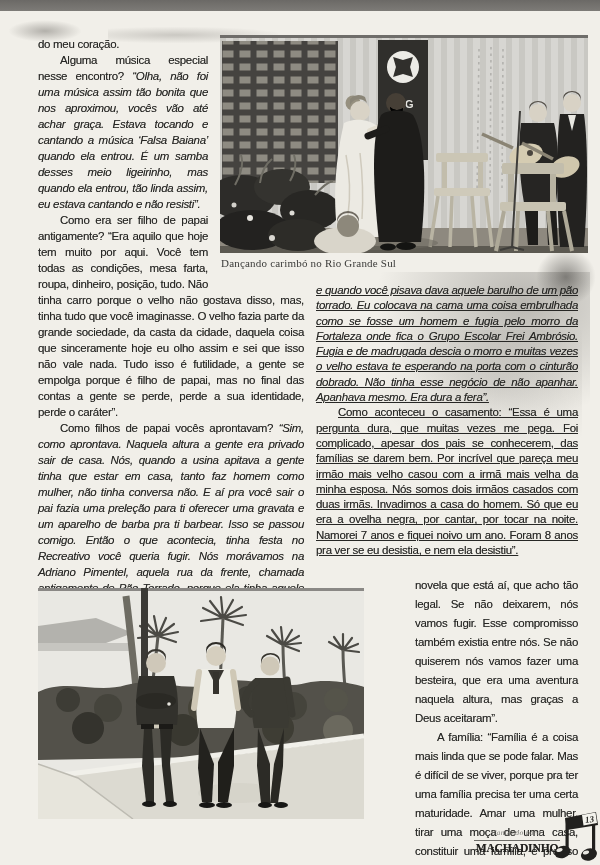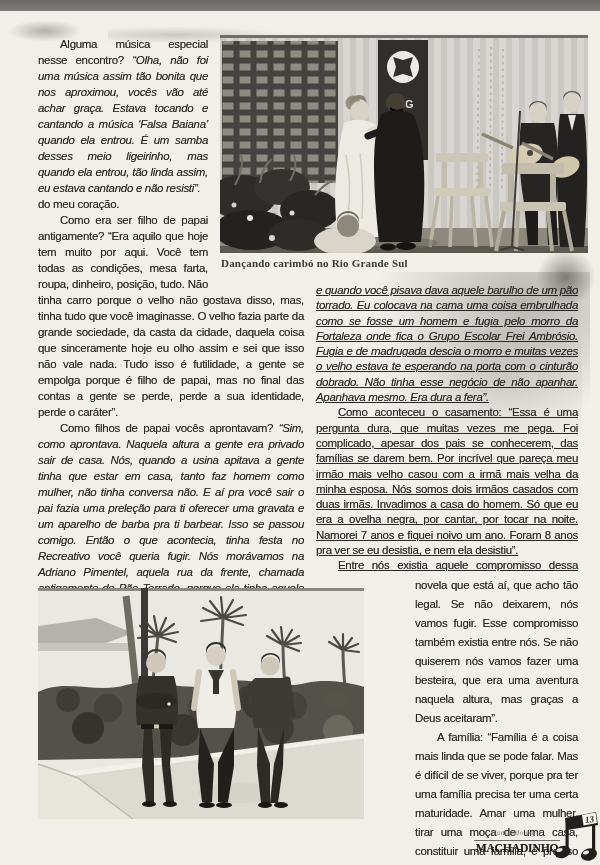--- a/index.html
+++ b/index.html
@@ -30,21 +30,21 @@
   .it { font-style:italic; }
   .left-col  { position:absolute; left:38px;  top:36px;  width:266px; line-height:16px; }
   .photo-spacer { float:right; width:96px; height:242px; }
   .right-col-a { position:absolute; left:316px; top:283px; width:262px; line-height:15.3px;text-decoration:underline; }
   .right-col-b { position:absolute; left:415px; top:576px; width:163px; line-height:19px; }
 
   
   .photo { position:absolute; line-height:0; }
   .photo-top    { left:220px; top:35px; }
   .photo-bottom { left:38px;  top:588px; }
-  .caption { position:absolute; font-family:"Liberation Serif", serif; font-size:11px; letter-spacing:0.2px; color:#3a3a38;font-weight:bold; }
+  .caption { position:absolute; font-family:"Liberation Serif", serif; font-size:11px; letter-spacing:0.2px; color:#3a3a38; }
   .caption-top    { left:221px; top:257px; width:364px; }
   .caption-bottom { left:40px;  top:822px; width:340px; }
 
   
   .footer-script { position:absolute; left:472px; top:829px; width:88px; text-align:center;
     font-family:"DejaVu Serif", serif; font-style:italic; font-size:6.5px; color:#757470; }
   .footer-rule { position:absolute; left:474px; top:840px; width:86px; height:1px; background:#6d6c68; }
   .wordmark { position:absolute; left:468px; top:841px; width:98px; text-align:center;
     font-family:"Liberation Serif", serif; font-weight:bold; font-size:12.5px; letter-spacing:-0.2px;
     color:#201f1d; transform:scaleX(0.93); text-shadow:0 0 0.5px rgba(20,20,18,0.5); }
@@ -154,30 +154,29 @@
         <circle cx="128" cy="191" r="11" fill="#8d887b"></circle>
         <path d="M117,189 a11,11 0 0,1 22,0 l0,-4 a11,9 0 0,0 -22,0 Z" fill="#6e6960"></path>
       </g>
       <path d="M300,76 L292,212 M292,212 l-12,3 M292,212 l12,3" stroke="#3e3d3a" stroke-width="2" fill="none"></path>
     </svg>
   </div>
   <div class="caption caption-top">Dançando carimbó no Rio Grande Sul</div>
 
   <div class="bodytext left-col" lang="pt">
     <div class="photo-spacer"></div>
-  <p class="para indent"><span class="rm">Alguma música especial nesse encontro? </span><span class="it">“Olha, não foi uma música assim tão bonita que nos aproximou, vocês vão até achar graça. Estava tocando e cantando a música ‘Falsa Baiana’ quando ela entrou. É um samba desses meio ligeirinho, mas quando ela entrou, tão linda assim, eu estava cantando e não resisti”.</span></p>
-      <p class="para"><span class="rm">do meu coração.</span></p>
+  <p class="para"><span class="rm">do meu coração.</span></p>
+      <p class="para indent"><span class="rm">Alguma música especial nesse encontro? </span><span class="it">“Olha, não foi uma música assim tão bonita que nos aproximou, vocês vão até achar graça. Estava tocando e cantando a música ‘Falsa Baiana’ quando ela entrou. É um samba desses meio ligeirinho, mas quando ela entrou, tão linda assim, eu estava cantando e não resisti”.</span></p>
       <p class="para indent"><span class="rm">Como era ser filho de papai antigamente? “Era aquilo que hoje tem muito por aqui. Você tem todas as condições, mesa farta, roupa, dinheiro, posição, tudo. Não tinha carro porque o velho não gostava disso, mas, tinha tudo que você imaginasse. O velho fazia parte da grande sociedade, da casta da cidade, daquela coisa que sinceramente hoje eu olho assim e sei que isso não vale nada. Tudo isso é futilidade, a gente se empolga porque é filho de papai, mas no final das contas a gente se perde, perde a sua identidade, perde o caráter”.</span></p>
       <p class="para indent cont"><span class="rm">Como filhos de papai vocês aprontavam? </span><span class="it">“Sim, como aprontava. Naquela altura a gente era privado sair de casa. Nós, quando a usina apitava a gente tinha que estar em casa, tanto faz homem como mulher, não tinha conversa não. E aí pra você sair o pai fazia uma preleção para ti oferecer uma gravata e um aparelho de barba pra ti barbear. Isso se passou comigo. Então o que acontecia, tinha festa no Recreativo você queria fugir. Nós morávamos na Adriano Pimentel, aquela rua da frente, chamada antigamente de Pão Torrado, porque ela tinha aquele seixo rolado</span></p>
     </div>
 
   <div class="bodytext right-col-a" lang="pt">
       <p class="para"><span class="it">e quando você pisava dava aquele barulho de um pão torrado. Eu colocava na cama uma coisa embrulhada como se fosse um homem e fugia pelo morro da Fortaleza onde fica o Grupo Escolar Frei Ambrósio. Fugia e de madrugada descia o morro e muitas vezes o velho estava te esperando na porta com o cinturão dobrado. Não tinha esse negócio de não apanhar. Apanhava mesmo. Era dura a fera”.</span></p>
       <p class="para indent"><span class="rm">Como aconteceu o casamento: “Essa é uma pergunta dura, que muitas vezes me pega. Foi complicado, apesar dos pais se conhecerem, das famílias se darem bem. Por incrível que pareça meu irmão mais velho casou com a irmã mais velha da minha esposa. Nós somos dois irmãos casados com duas irmãs. Invadimos a casa do homem. Só que eu era a ovelha negra, por cantar, por tocar na noite. Namorei 7 anos e fiquei noivo um ano. Foram 8 anos pra ver se eu desistia, e nem ela desistiu”.</span></p>
-      <p class="para indent cont"><span class="rm">Entre nós existia aquele compromisso dessa</span></p>
     </div>
   <div class="bodytext right-col-b" lang="pt">
       <p class="para"><span class="rm">novela que está aí, que acho tão legal. Se não deixarem, nós vamos fugir. Esse compromisso também existia entre nós. Se não quiserem nós vamos fazer uma besteira, que era uma aventura naquela altura, mas graças a Deus aceitaram”.</span></p>
       <p class="para indent cont"><span class="rm">A família: “Família é a coisa mais linda que se pode falar. Mas é difícil de se viver, porque pra ter uma família precisa ter uma certa maturidade. Amar uma mulher, tirar uma moça de uma casa, constituir uma família, é preciso ser homem com H maiúsculo. Uma</span></p>
     </div>
 
   <div class="photo photo-bottom">
     <svg width="326" height="231" viewBox="0 0 326 231">
       <rect width="326" height="231" fill="#e9e8e3"></rect>
       <rect width="326" height="3" fill="#8a8885"></rect>

